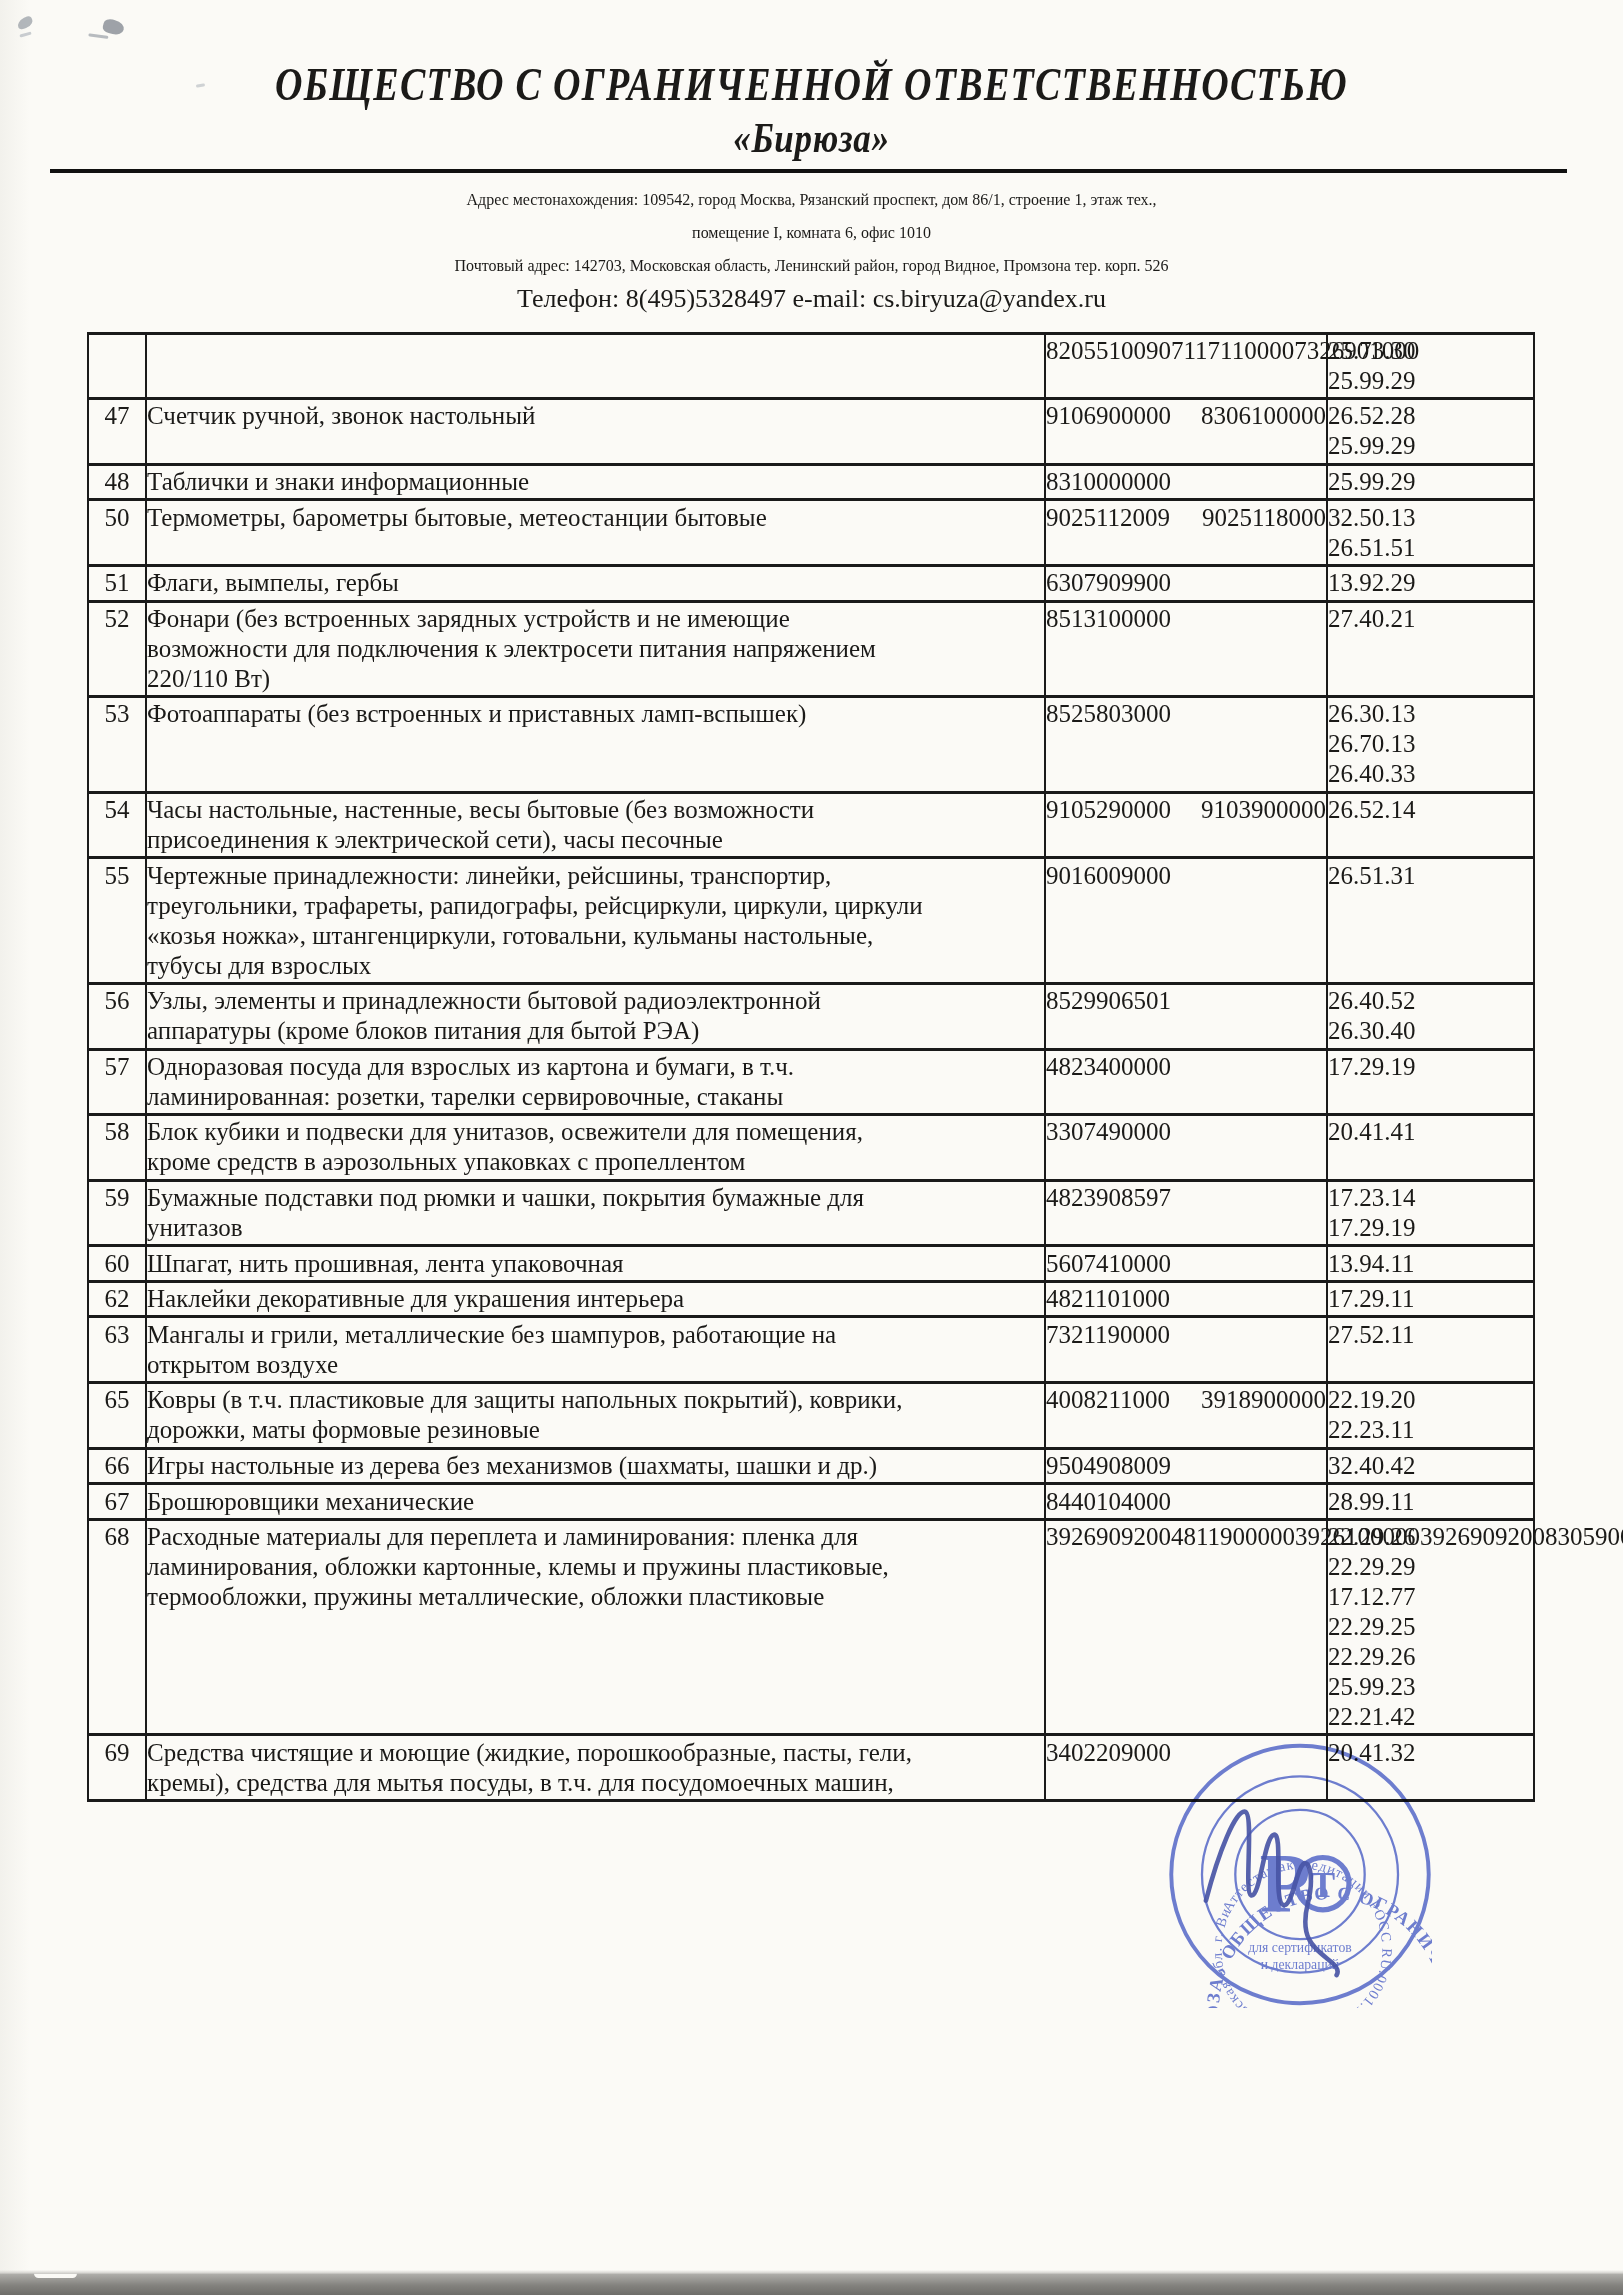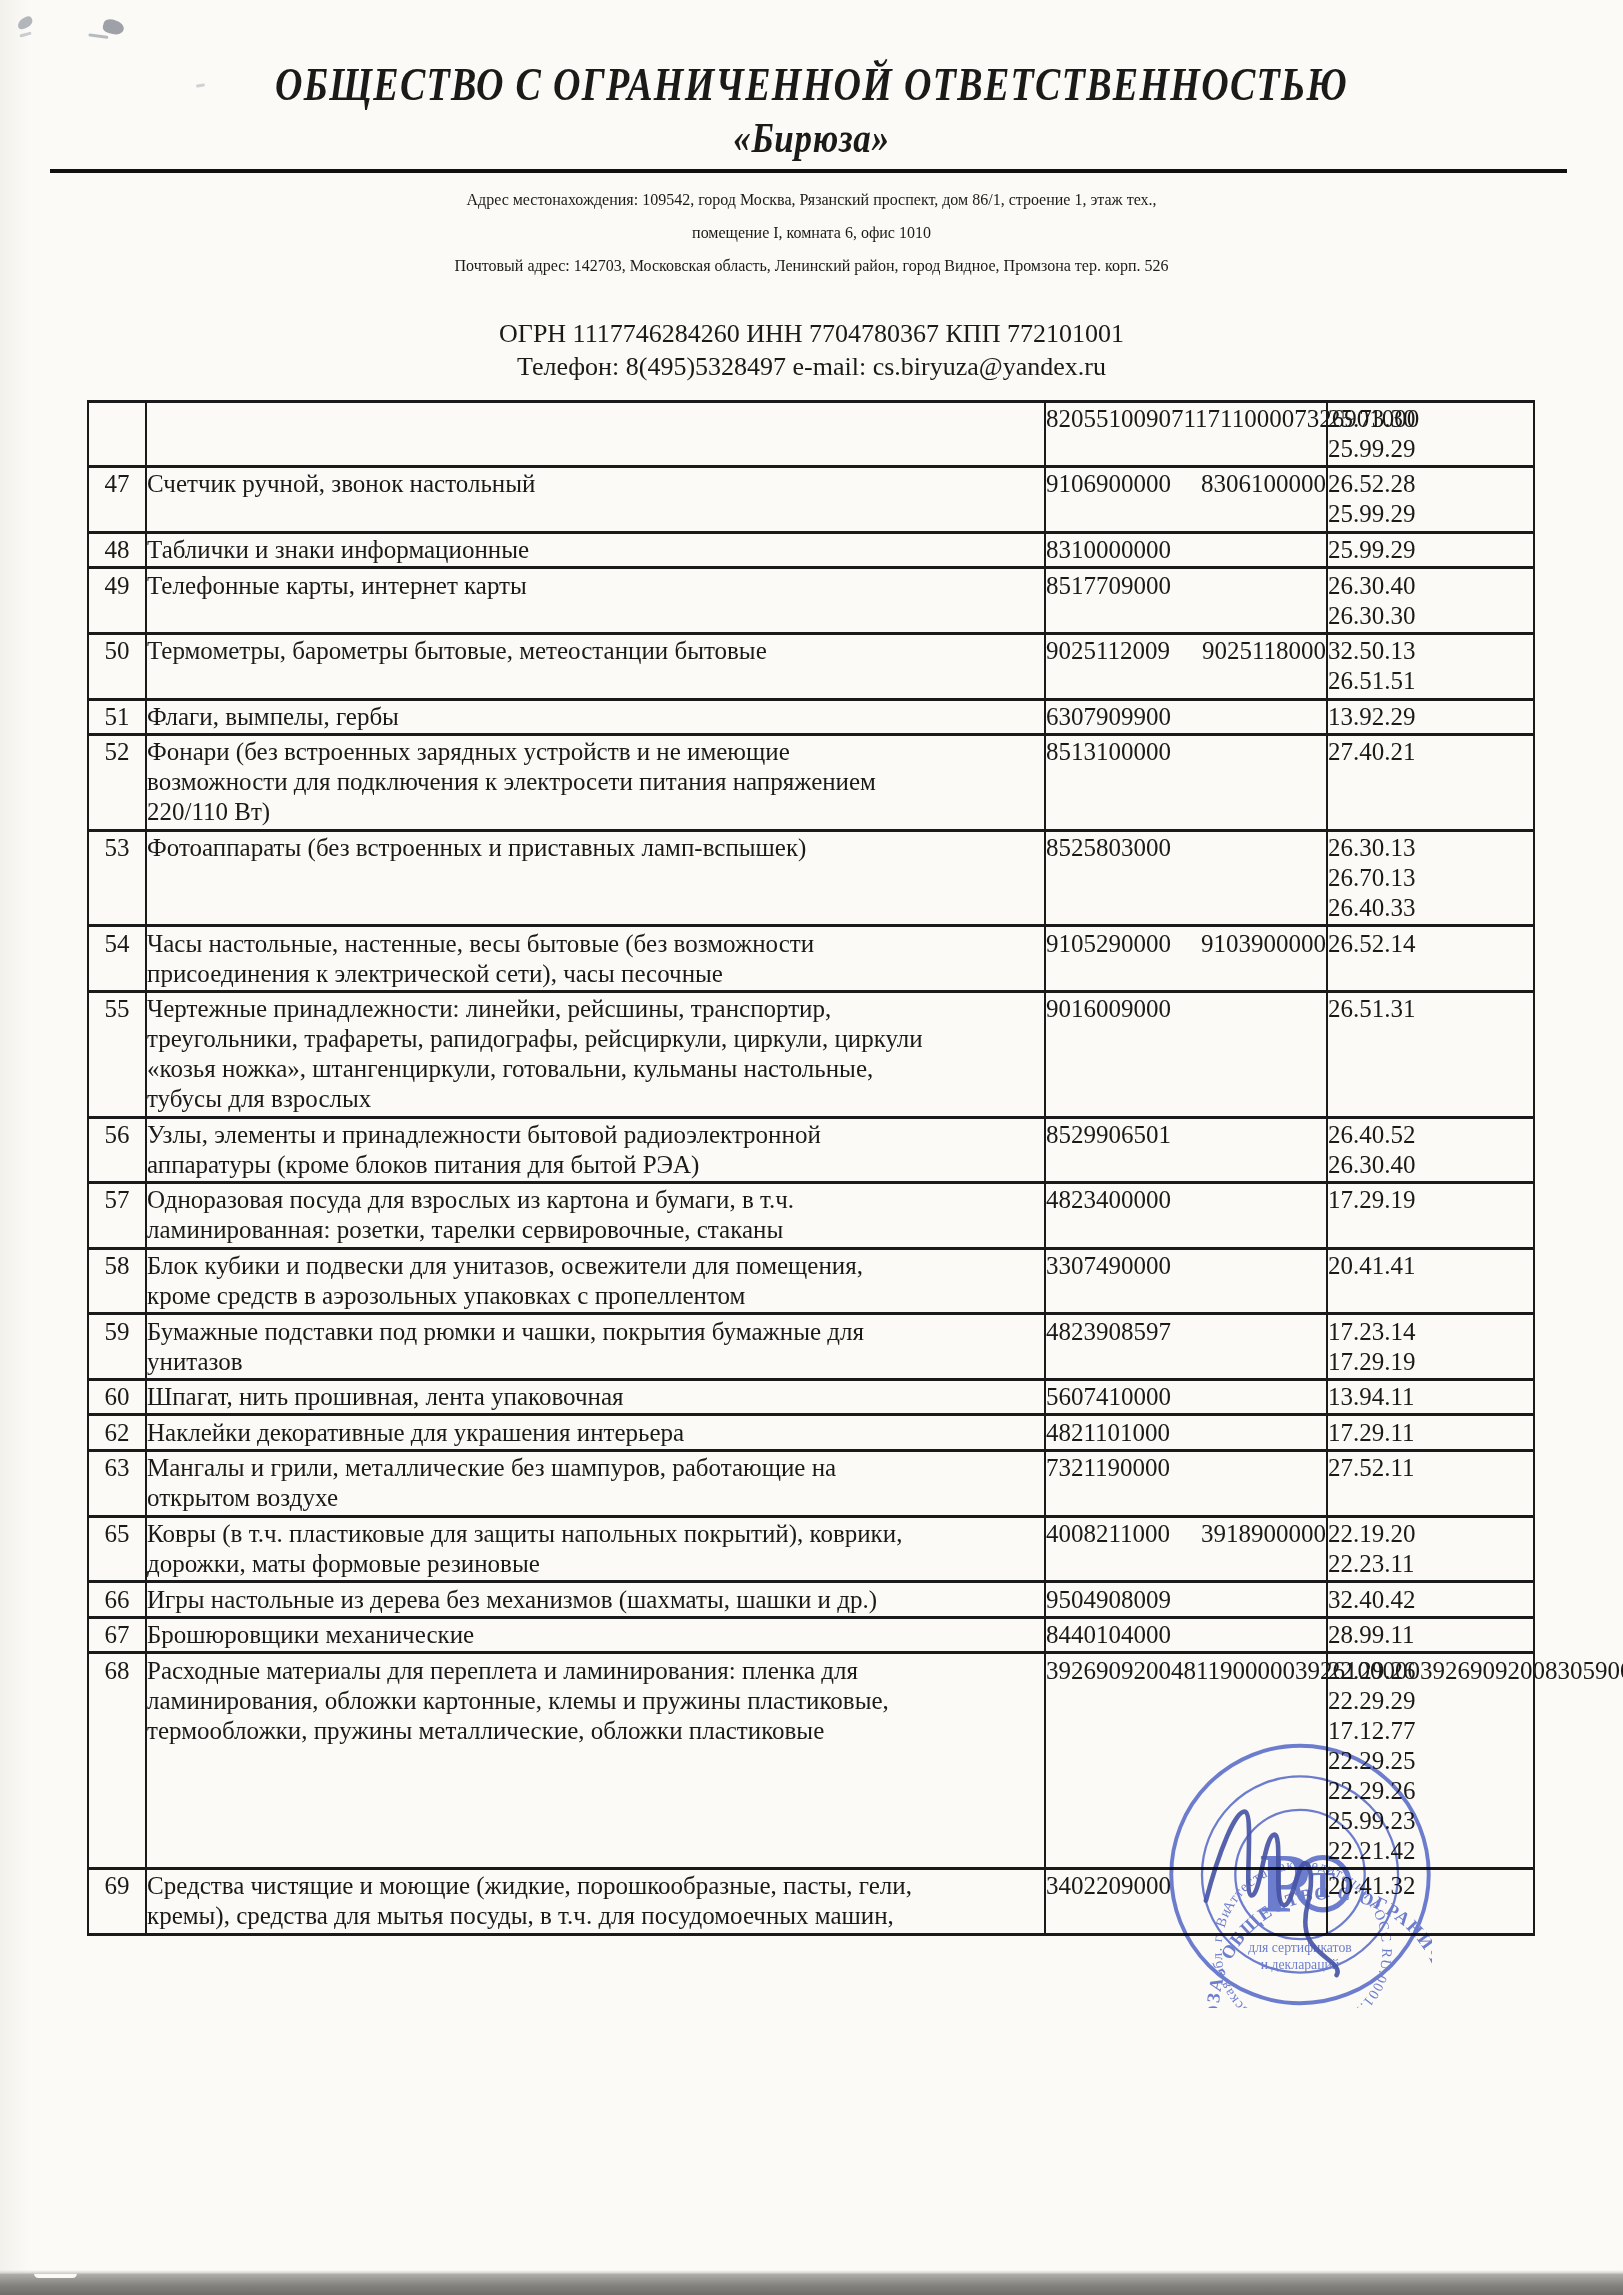--- a/index.html
+++ b/index.html
@@ -101,21 +101,20 @@
   <div class="speck speck-b"></div>
   <div class="speck speck-c"></div>
 
   <div class="doc-header">
     <h1 class="company-name">ОБЩЕСТВО С ОГРАНИЧЕННОЙ ОТВЕТСТВЕННОСТЬЮ</h1>
     <h2 class="company-name-short">«Бирюза»</h2>
     <hr class="header-rule">
     <div class="addr first">Адрес местонахождения: 109542, город Москва, Рязанский проспект, дом 86/1, строение 1, этаж тех.,</div>
     <div class="addr">помещение I, комната 6, офис 1010</div>
     <div class="addr">Почтовый адрес: 142703, Московская область, Ленинский район, город Видное, Промзона тер. корп. 526</div>
-    <div class="reg-line">ОГРН 1117746284260 ИНН 7704780367 КПП 772101001</div>
     <div class="contact-line">Телефон: 8(495)5328497 e-mail: cs.biryuza@yandex.ru</div>
   </div>
 
   <table class="goods">
     <colgroup>
       <col style="width:58px">
       <col style="width:899px">
       <col style="width:282px">
       <col style="width:207px">
     </colgroup>
@@ -156,35 +155,20 @@
           <td class="c-desc">
             <div class="ln">Таблички и знаки информационные</div>
           </td>
           <td class="c-codes">
             <div class="stack">
               <div class="ln">8310000000</div>
             </div>
           </td>
           <td class="c-okpd">
             <div class="ln">25.99.29</div>
-          </td>
-        </tr>
-        <tr>
-          <td class="c-num">49</td>
-          <td class="c-desc">
-            <div class="ln">Телефонные карты, интернет карты</div>
-          </td>
-          <td class="c-codes">
-            <div class="stack">
-              <div class="ln">8517709000</div>
-            </div>
-          </td>
-          <td class="c-okpd">
-            <div class="ln">26.30.40</div>
-            <div class="ln">26.30.30</div>
           </td>
         </tr>
         <tr>
           <td class="c-num">50</td>
           <td class="c-desc">
             <div class="ln">Термометры, барометры бытовые, метеостанции бытовые</div>
           </td>
           <td class="c-codes">
             <div class="stack">
               <div class="ln">9025112009</div>

